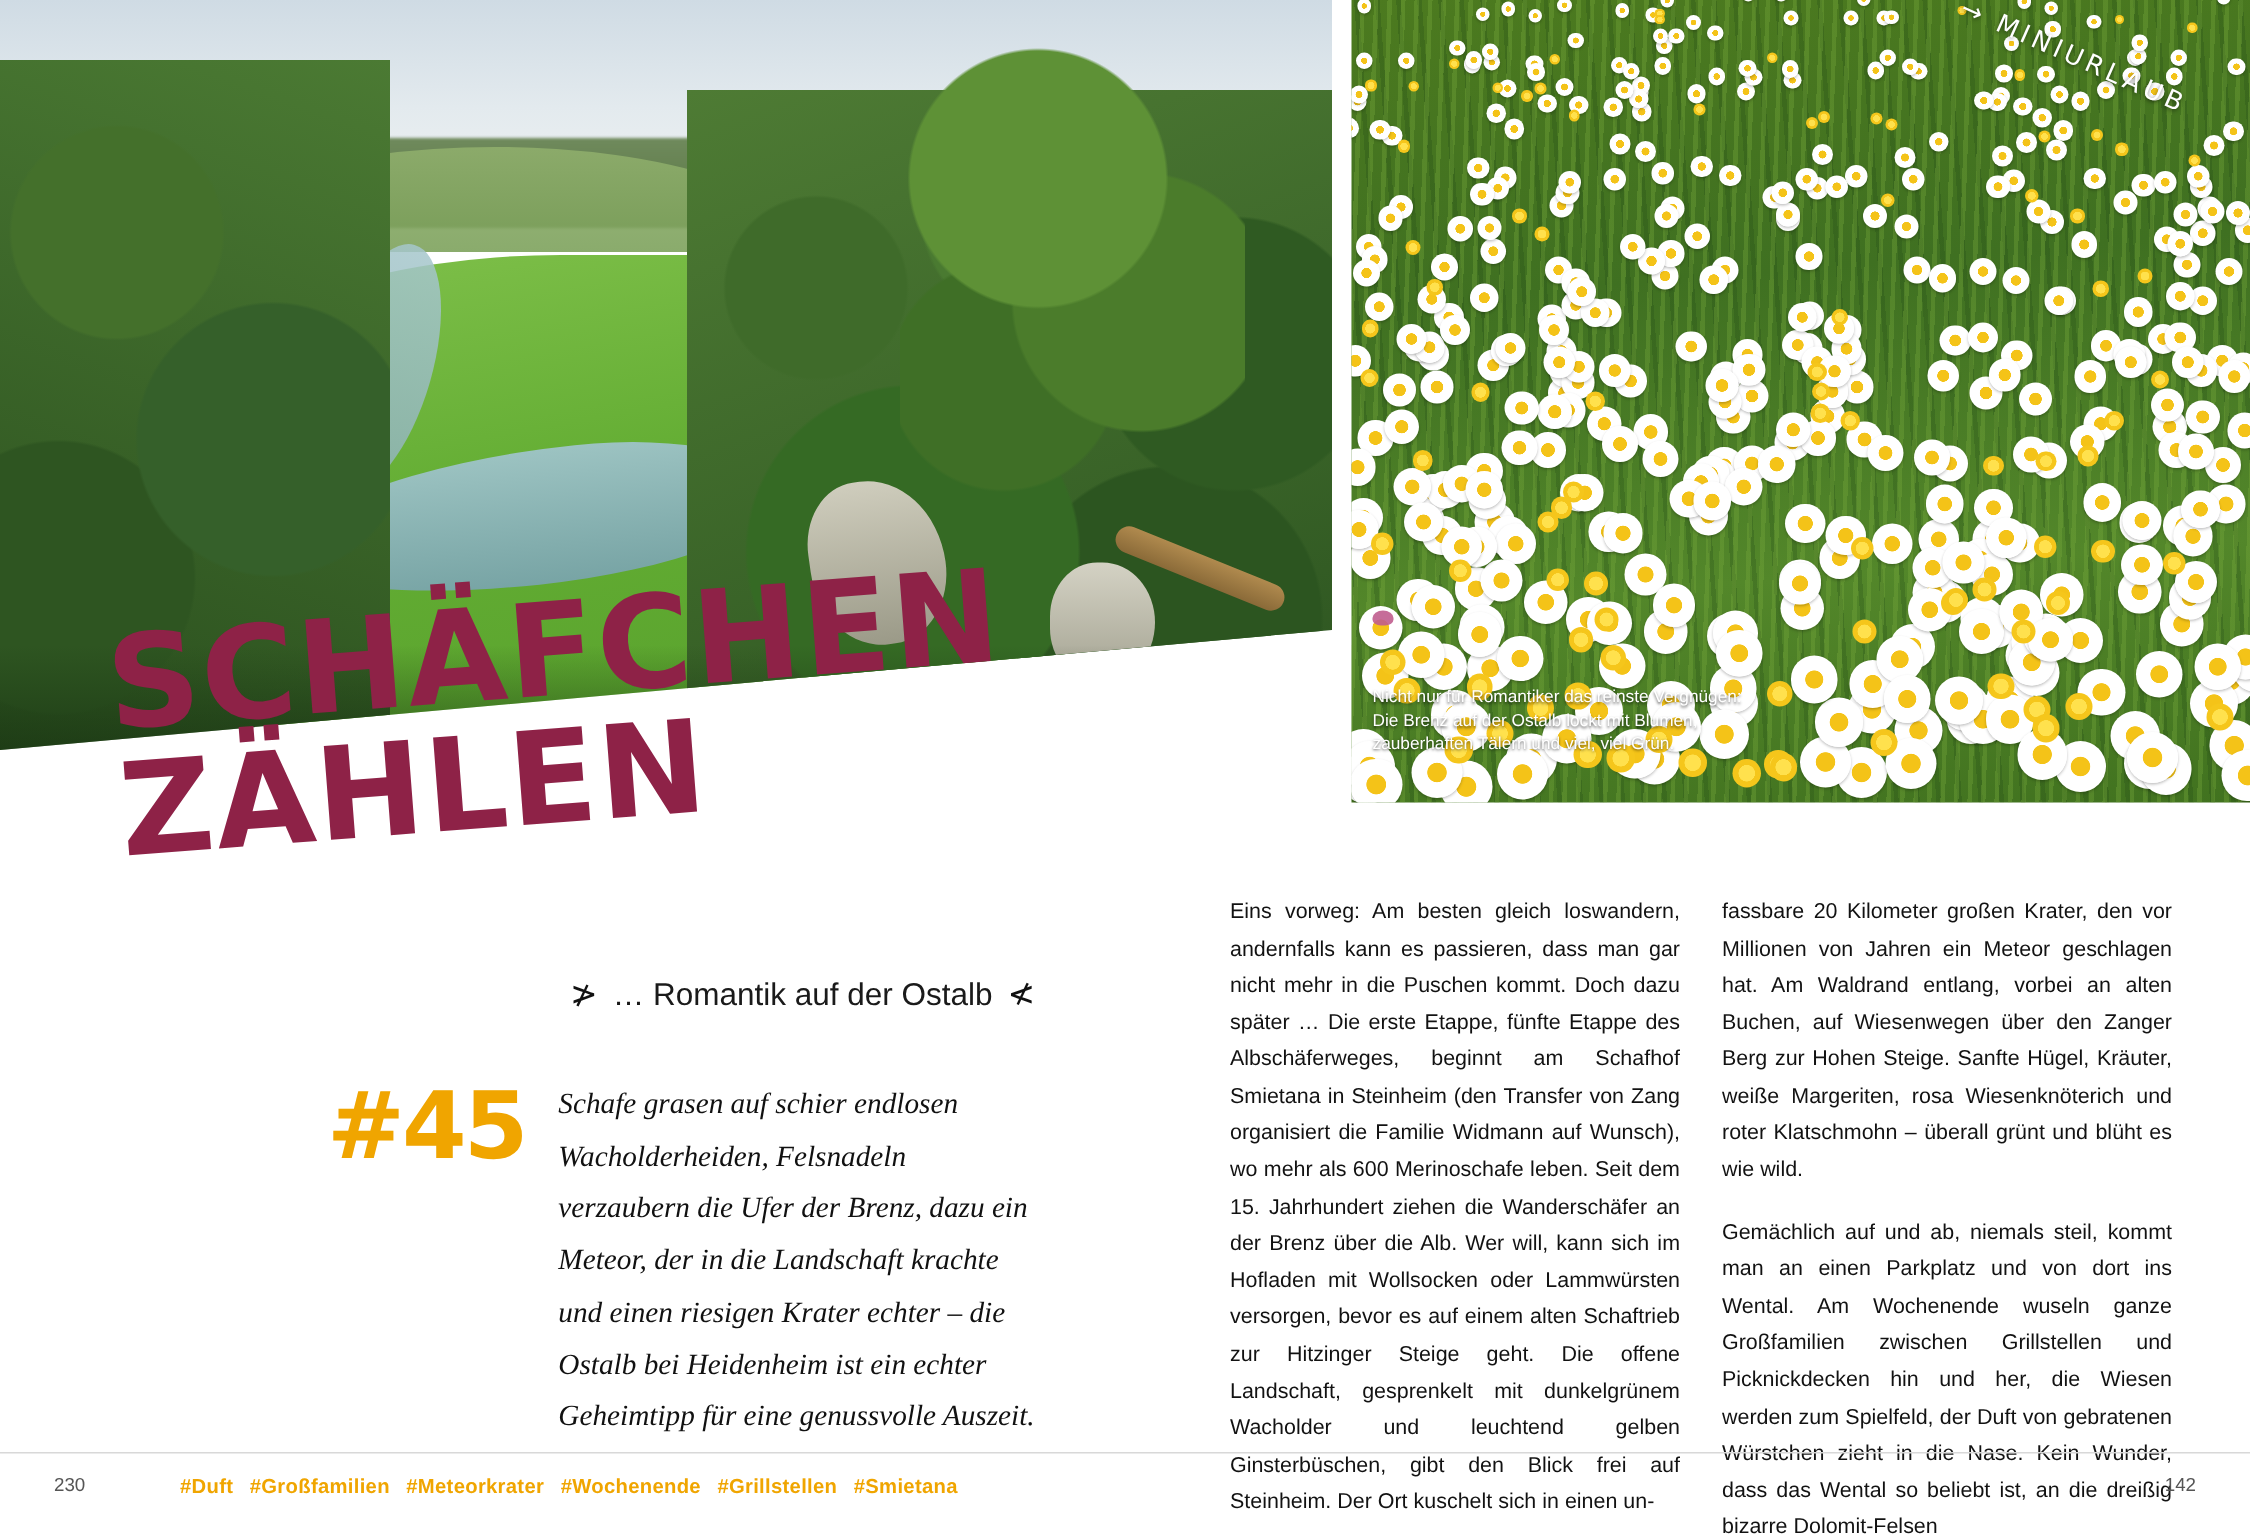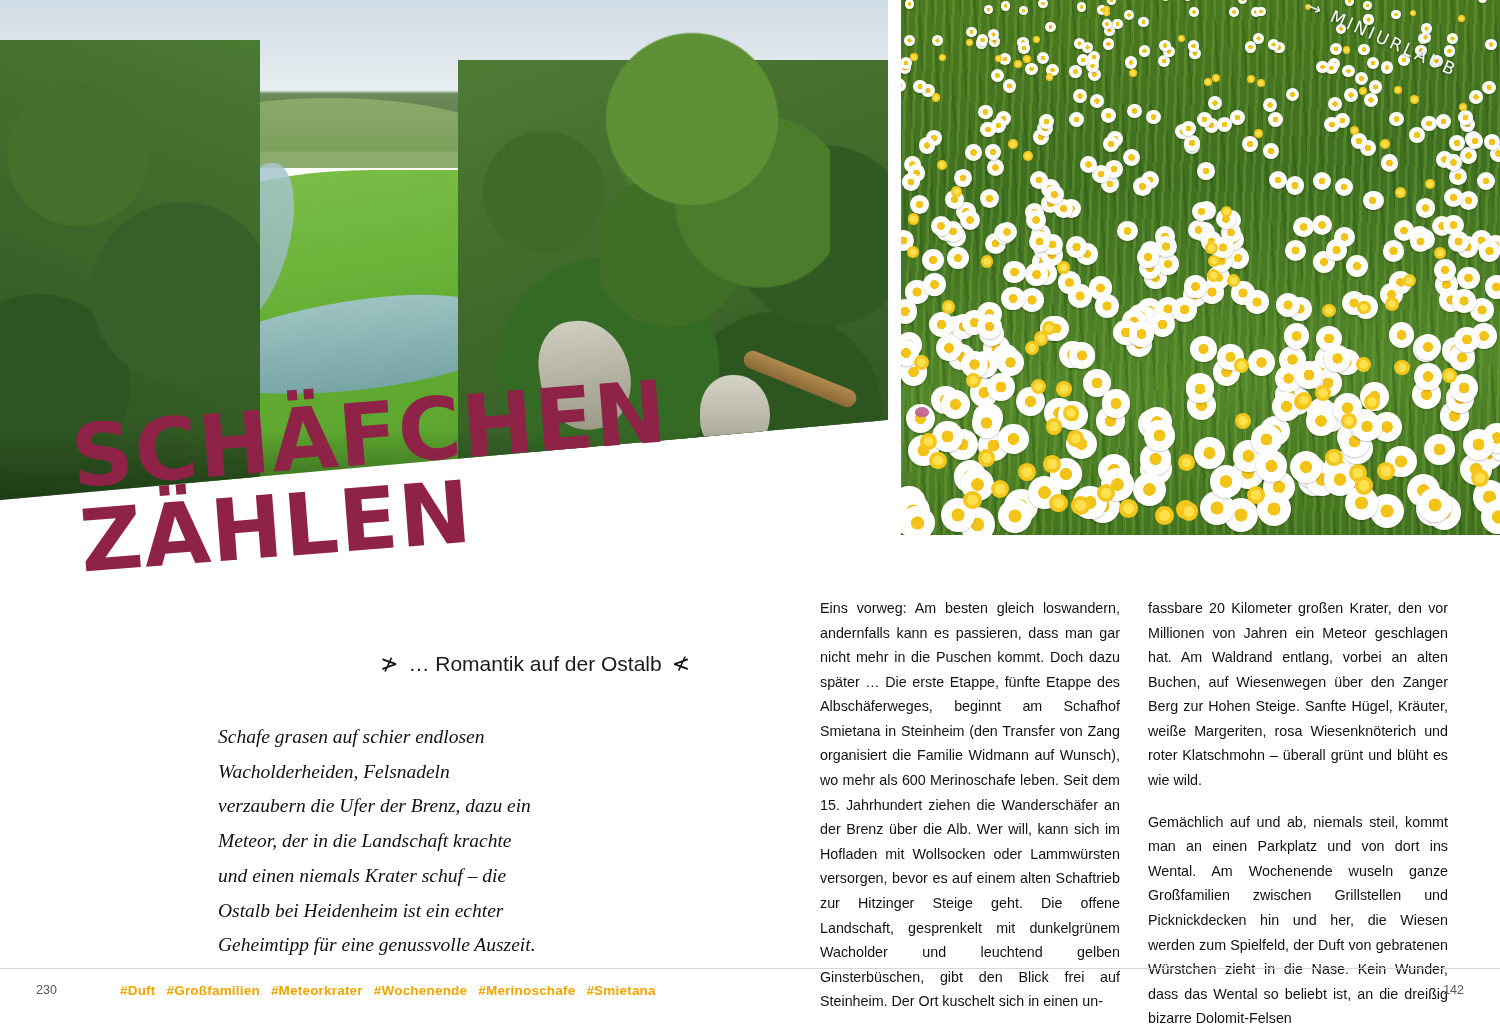--- a/index.html
+++ b/index.html
@@ -280,21 +280,22 @@
       <div class="title-line title-line-2">ZÄHLEN</div>
     </div>
 
     <div class="subtitle-row">
       <span class="arrow-glyph">≯</span>
       <span>… Romantik auf der Ostalb</span>
       <span class="arrow-glyph">≮</span>
     </div>
 
     <div class="intro-row">
-      <div class="intro-text">Schafe grasen auf schier endlosen Wacholderheiden, Felsnadeln verzaubern die Ufer der Brenz, dazu ein Meteor, der in die Landschaft krachte und einen niemals Krater schuf – die Ostalb bei Heidenheim ist ein echter Geheimtipp für eine genussvolle Auszeit.</div>
+      <div class="big-number">#45</div>
+      <div class="intro-text">Schafe grasen auf schier endlosen Wacholderheiden, Felsnadeln verzaubern die Ufer der Brenz, dazu ein Meteor, der in die Landschaft krachte und einen riesigen Krater echter – die Ostalb bei Heidenheim ist ein echter Geheimtipp für eine genussvolle Auszeit.</div>
     </div>
   </div>
 
   <div class="right-page">
 
     <div class="photo-flowers">
       <div class="grass-layer"></div>
       <div id="flowers">
           <div class="daisy" style="width: 21.7508px; height: 21.7508px; left: 326.474px; top: 247.016px;"></div>
           <div class="daisy" style="width: 12.0023px; height: 12.0023px; left: 136.386px; top: 52.047px;"></div>
@@ -802,31 +803,32 @@
           <div class="buttercup" style="width: 12.1727px; height: 12.1727px; left: 304.496px; top: 242.158px;"></div>
           <div class="buttercup" style="width: 6.99083px; height: 6.99083px; left: 65.1852px; top: 38.8709px;"></div>
           <div class="buttercup" style="width: 8.37587px; height: 8.37587px; left: 30.9411px; top: 93.207px;"></div>
           <div class="buttercup" style="width: 17.4512px; height: 17.4512px; left: 76.8873px; top: 449.241px;"></div>
           <div class="buttercup" style="width: 7.41446px; height: 7.41446px; left: 122.221px; top: 55.4905px;"></div>
           <div class="buttercup" style="width: 15.9816px; height: 15.9816px; left: 394.659px; top: 391.586px;"></div>
           <div class="buttercup" style="width: 12.4983px; height: 12.4983px; left: 306.547px; top: 254.934px;"></div>
         </div>
       <div class="miniurlaub">→ MINIURLAUB</div>
       <div class="caption-dot"></div>
+      <div class="caption">Nicht nur für Romantiker das reinste Vergnügen: Die Brenz auf der Ostalb lockt mit Blumen, zauberhaften Tälern und viel, viel Grün.</div>
     </div>
 
     <div class="columns">
       <div class="col">
         <p>Eins vorweg: Am besten gleich loswandern, andernfalls kann es passieren, dass man gar nicht mehr in die Puschen kommt. Doch dazu später … Die erste Etappe, fünfte Etappe des Albschäferweges, beginnt am Schafhof Smietana in Steinheim (den Transfer von Zang organisiert die Familie Widmann auf Wunsch), wo mehr als 600 Merinoschafe leben. Seit dem 15. Jahrhundert ziehen die Wanderschäfer an der Brenz über die Alb. Wer will, kann sich im Hofladen mit Wollsocken oder Lammwürsten versorgen, bevor es auf einem alten Schaftrieb zur Hitzinger Steige geht. Die offene Landschaft, gesprenkelt mit dunkelgrünem Wacholder und leuchtend gelben Ginsterbüschen, gibt den Blick frei auf Steinheim. Der Ort kuschelt sich in einen un-</p>
       </div>
       <div class="col">
         <p>fassbare 20 Kilometer großen Krater, den vor Millionen von Jahren ein Meteor geschlagen hat. Am Waldrand entlang, vorbei an alten Buchen, auf Wiesenwegen über den Zanger Berg zur Hohen Steige. Sanfte Hügel, Kräuter, weiße Margeriten, rosa Wiesenknöterich und roter Klatschmohn – überall grünt und blüht es wie wild.</p>
         <p>Gemächlich auf und ab, niemals steil, kommt man an einen Parkplatz und von dort ins Wental. Am Wochenende wuseln ganze Großfamilien zwischen Grillstellen und Picknickdecken hin und her, die Wiesen werden zum Spielfeld, der Duft von gebratenen Würstchen zieht in die Nase. Kein Wunder, dass das Wental so beliebt ist, an die dreißig bizarre Dolomit-Felsen</p>
       </div>
     </div>
   </div>
 
   <div class="footer-rule"></div>
   <div class="folio-left">230</div>
   <div class="folio-right">142</div>
-  <div class="hashtags" id="hashtags"><span>#Duft</span><span>#Großfamilien</span><span>#Meteorkrater</span><span>#Wochenende</span><span>#Merinoschafe</span><span>#Smietana</span></div>
+  <div class="hashtags" id="hashtags"><span>#Duft</span><span>#Großfamilien</span><span>#Meteorkrater</span><span>#Wochenende</span><span>#Grillstellen</span><span>#Smietana</span></div>
 
 </div>
 
 </body></html>

